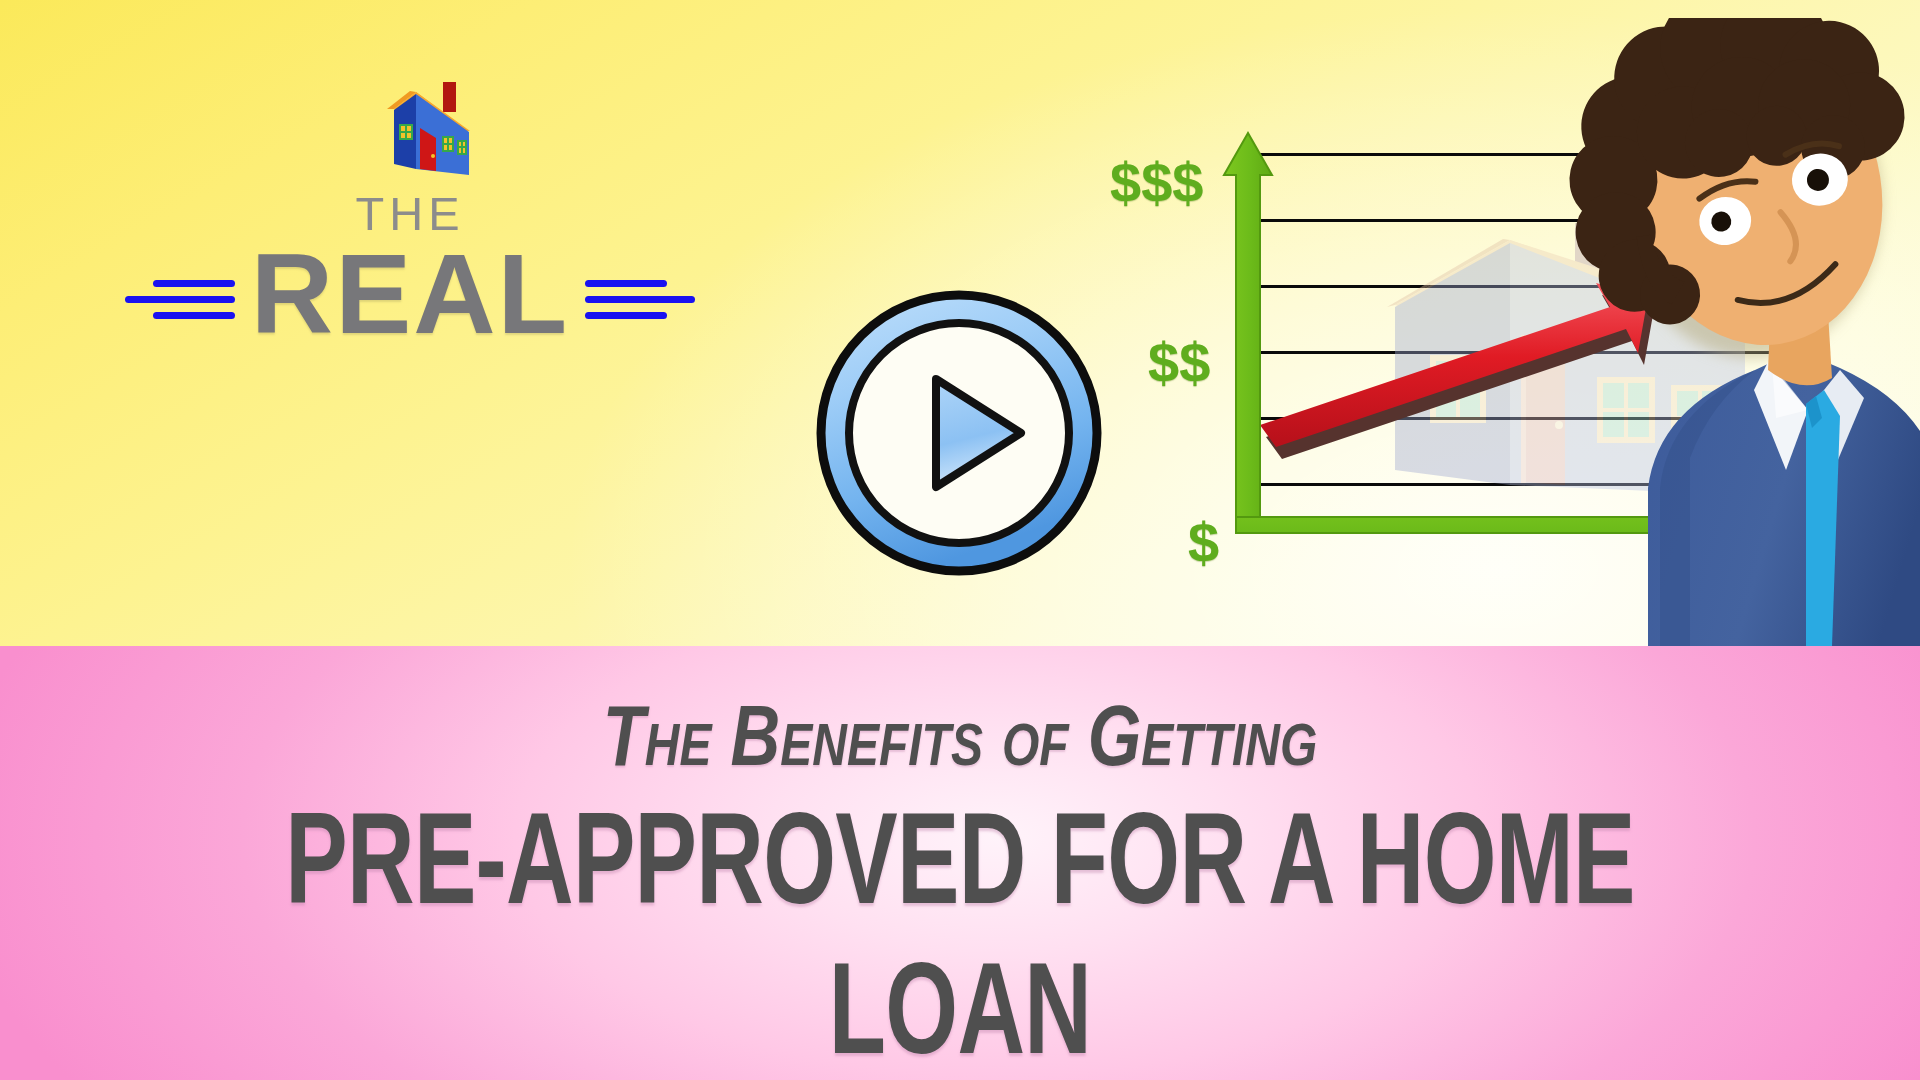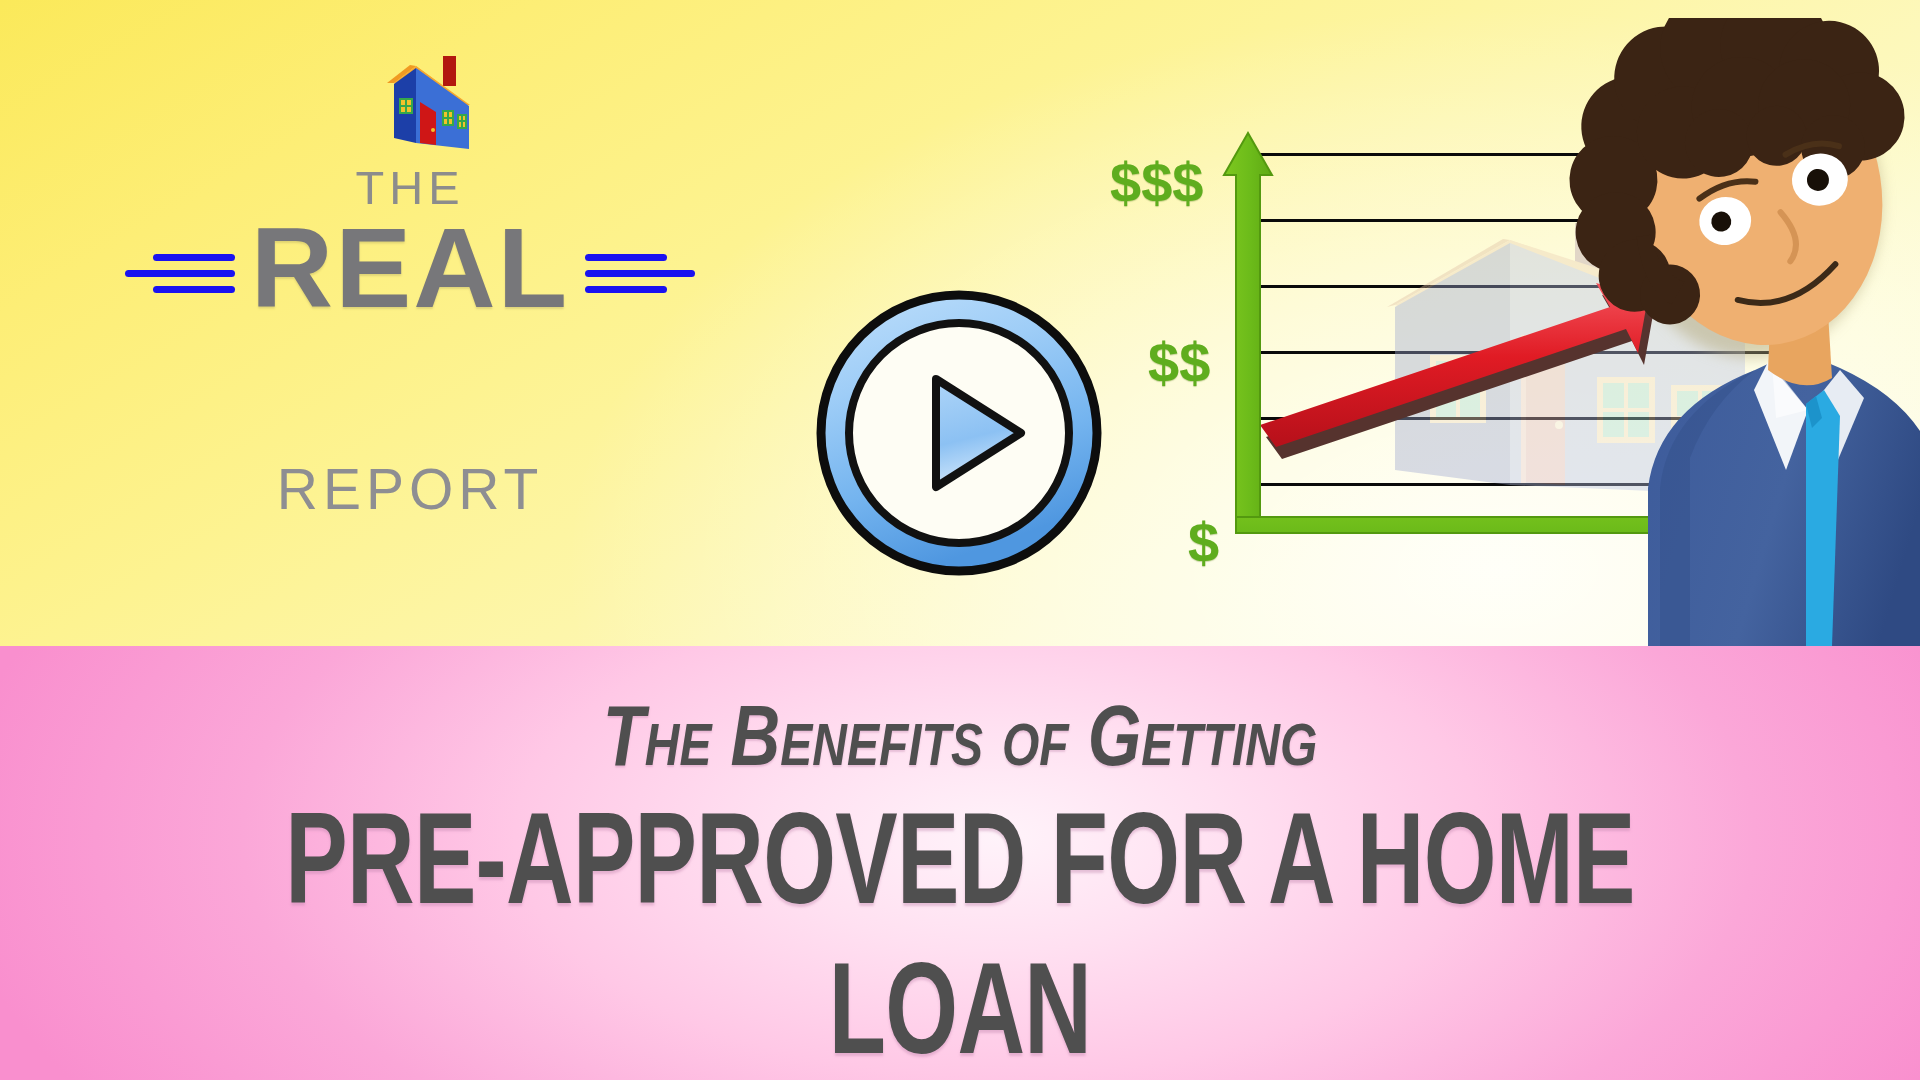--- a/index.html
+++ b/index.html
@@ -11,21 +11,21 @@
   
   #top-panel {
     position:absolute; left:0; top:0; width:1920px; height:646px;
     background:
       radial-gradient(ellipse 1500px 900px at 78% 88%, rgba(255,255,250,0.96) 0%, rgba(255,255,245,0.55) 32%, rgba(255,255,235,0.0) 62%),
       linear-gradient(150deg, #fbe95a 0%, #fdee76 18%, #fdf391 38%, #fdf7b3 60%, #fdfbd2 80%, #fcfade 100%);
     overflow:hidden;
   }
 
   
-  #logo-block { position:absolute; left:130px; top:48px; width:560px; height:470px; }
+  #logo-block { position:absolute; left:130px; top:74px; width:560px; height:470px; }
 
   #house-icon { position:absolute; left:240px; top:2px; width:118px; height:105px; }
 
   #logo-the {
     position:absolute; left:0; top:112px; width:560px; text-align:center;
     font-size:47px; letter-spacing:5px; font-weight:400; color:#8c8c8c;
     font-family:"Liberation Sans", sans-serif;
   }
   #logo-real {
     position:absolute; left:0; top:163px; width:560px; text-align:center;
@@ -156,21 +156,20 @@
         <div class="rule-bar rule-mid"></div>
         <div class="rule-bar rule-bot"></div>
       </div>
       <div id="rules-right" class="rule-group">
         <div class="rule-bar rule-top"></div>
         <div class="rule-bar rule-mid"></div>
         <div class="rule-bar rule-bot"></div>
       </div>
 
       <div id="logo-real">REAL</div>
-      <div id="logo-report">REPORT</div>
     </div>
 
     <div id="play-button">
       <svg viewBox="0 0 295 295" width="295" height="295">
         <defs>
           <linearGradient id="ringGrad" x1="0" y1="0" x2="0.35" y2="1">
             <stop offset="0%" stop-color="#bfdffb"></stop>
             <stop offset="35%" stop-color="#9ecdf7"></stop>
             <stop offset="70%" stop-color="#74b4ef"></stop>
             <stop offset="100%" stop-color="#4f97e0"></stop>

